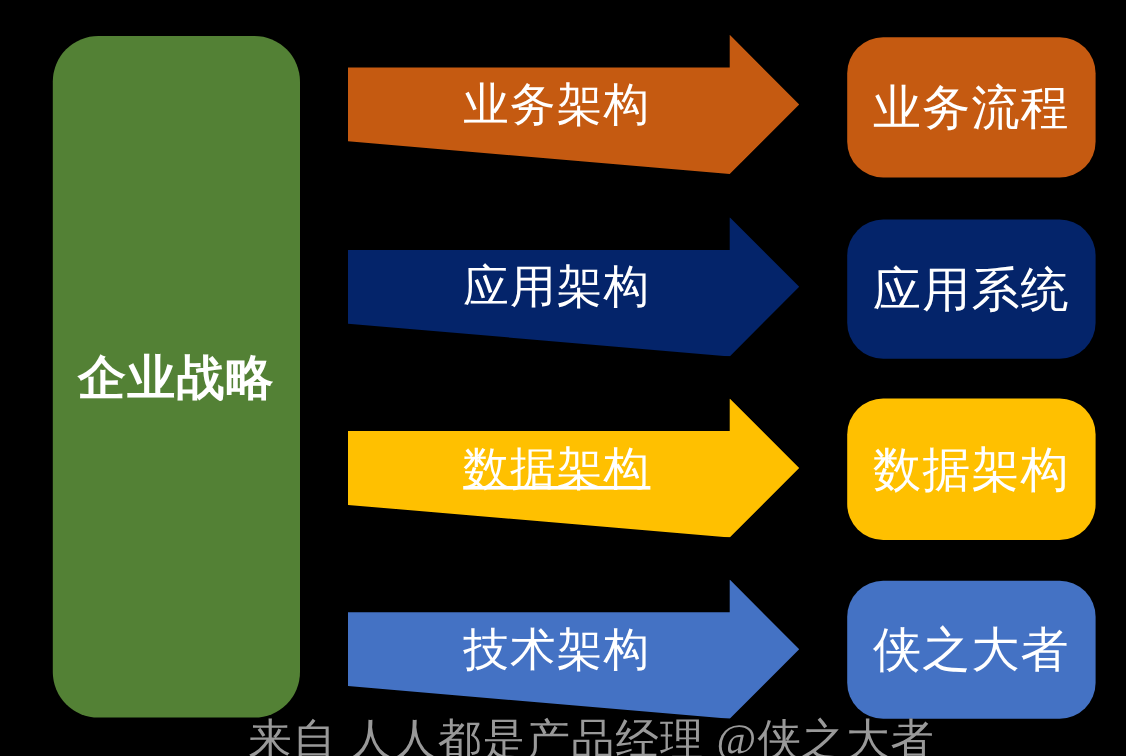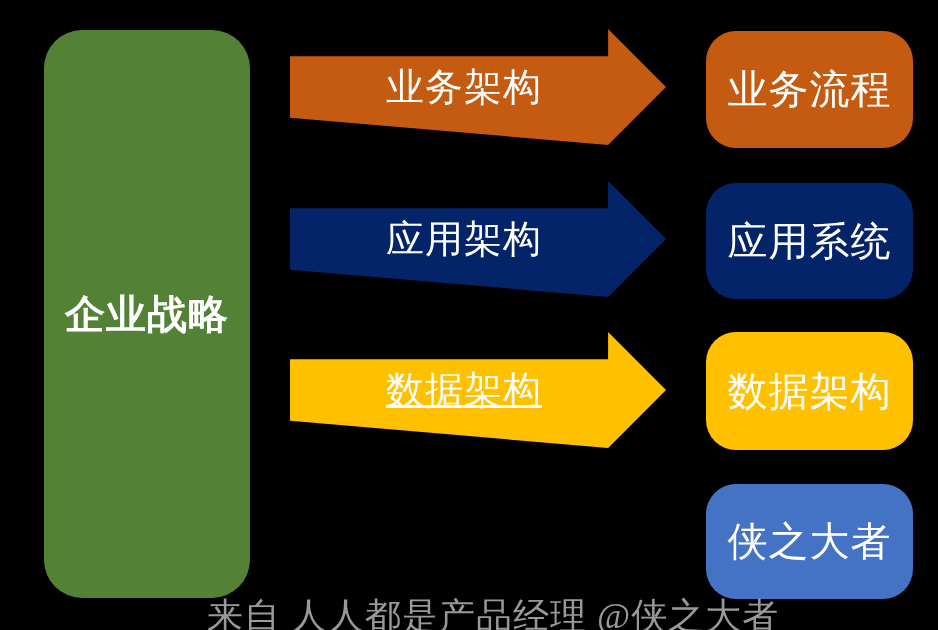--- a/index.html
+++ b/index.html
@@ -73,19 +73,22 @@
     <span>应用系统</span>
   </div>
 
   <div class="arrow arrow-2" style="background-color: rgb(255, 192, 0); text-decoration: underline;">
     <span>数据架构</span>
   </div>
   <div class="result-box rbox-2" style="background-color: rgb(255, 192, 0);">
     <span>数据架构</span>
   </div>
 
+  <div class="arrow arrow-3" style="background-color: rgb(68, 114, 196);">
+    <span>技术架构</span>
+  </div>
   <div class="result-box rbox-3" style="background-color: rgb(68, 114, 196);">
     <span>侠之大者</span>
   </div>
 
   <div class="watermark" style="color: rgb(153, 153, 153);">来自 人人都是产品经理 @侠之大者</div>
 
 </div>
 
 </body></html>

